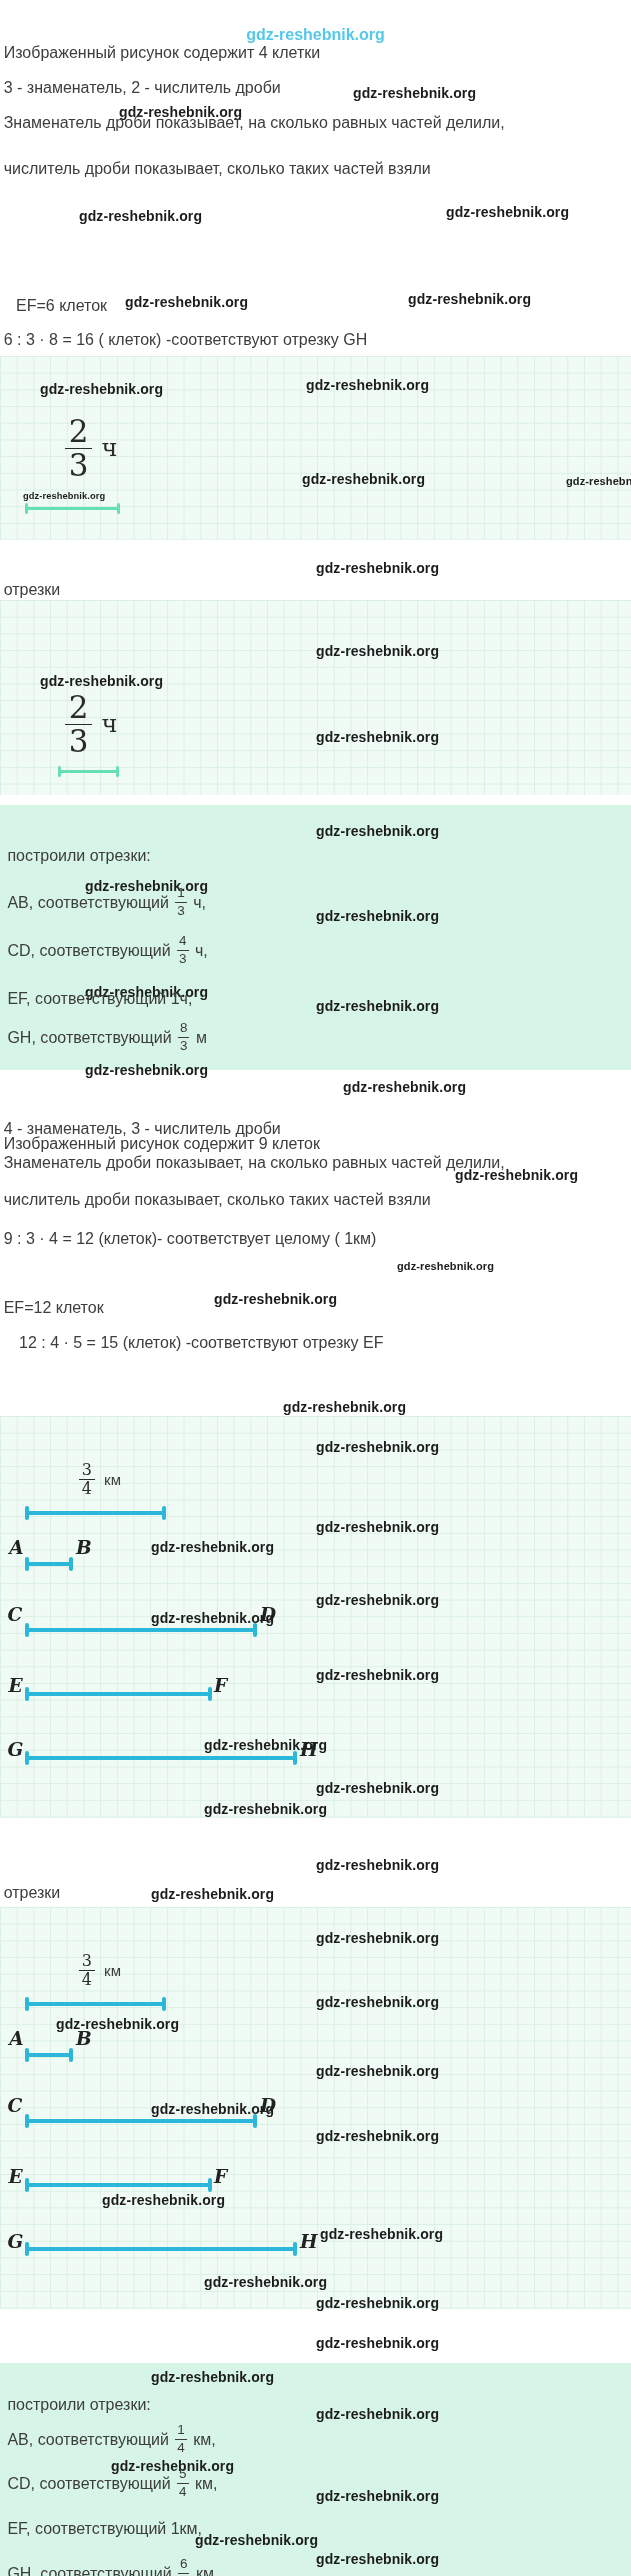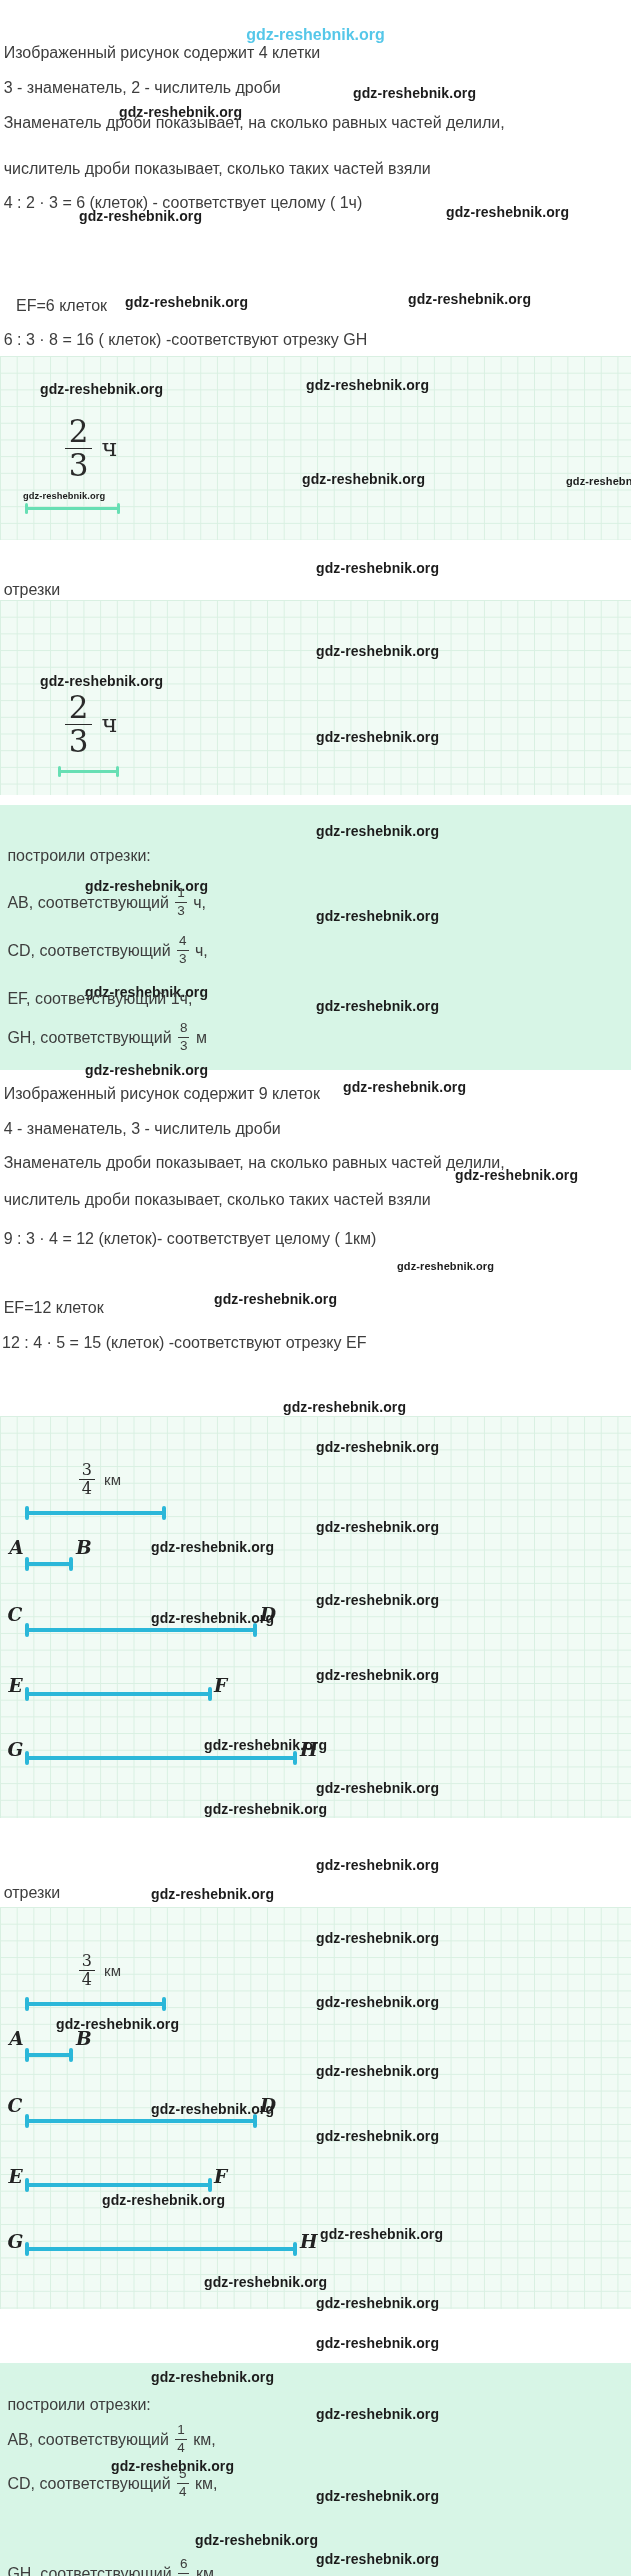--- a/index.html
+++ b/index.html
@@ -50,21 +50,20 @@
   <div class="mint" style="top:2339px;height:237px"></div>
 
   <a class="wm-top" href="#">gdz-reshebnik.org</a>
 
   <div class="t" style="left:3.7px;top:18.6px">Изображенный рисунок содержит 4 клетки</div>
   <div class="t" style="left:3.7px;top:54px">3 - знаменатель, 2 - числитель дроби</div>
   <span class="wm" style="left:353px;top:61px">gdz-reshebnik.org</span>
   <span class="wm" style="left:119px;top:80px">gdz-reshebnik.org</span>
   <div class="t" style="left:3.7px;top:89px">Знаменатель дроби показывает, на сколько равных частей делили,</div>
   <div class="t" style="left:3.7px;top:135px">числитель дроби показывает, сколько таких частей взяли</div>
-  <div class="t" style="left:3.7px;top:169px">4 : 2 · 3 = 6 (клеток) - соответствует целому ( 1ч)</div>
   <span class="wm" style="left:79px;top:184px">gdz-reshebnik.org</span>
   <span class="wm" style="left:446px;top:180px">gdz-reshebnik.org</span>
   <div class="t" style="left:16px;top:272px">EF=6 клеток</div>
   <span class="wm" style="left:125px;top:270px">gdz-reshebnik.org</span>
   <span class="wm" style="left:408px;top:267px">gdz-reshebnik.org</span>
   <div class="t" style="left:3.7px;top:306px">6 : 3 · 8 = 16 ( клеток) -соответствуют отрезку GH</div>
 
   <span class="wm" style="left:40px;top:357px">gdz-reshebnik.org</span>
   <span class="wm" style="left:306px;top:353px">gdz-reshebnik.org</span>
   <div class="bigfrac" style="left:65px;top:391px">
@@ -124,31 +123,31 @@
   <div class="builtline" style="left:7.4px;top:995px">
     <span>GH, соответствующий</span>
     <span class="frac">
       <span class="fr-num">8</span>
       <span class="fr-den">3</span>
     </span>
     <span>м</span>
   </div>
   <span class="wm" style="left:85px;top:1038px">gdz-reshebnik.org</span>
 
-  <div class="t" style="left:3.7px;top:1060px">Изображенный рисунок содержит 9 клеток</div>
+  <div class="t" style="left:3.7px;top:1110px">Изображенный рисунок содержит 9 клеток</div>
   <span class="wm" style="left:343px;top:1055px">gdz-reshebnik.org</span>
   <div class="t" style="left:3.7px;top:1095px">4 - знаменатель, 3 - числитель дроби</div>
   <div class="t" style="left:3.7px;top:1129px">Знаменатель дроби показывает, на сколько равных частей делили,</div>
   <span class="wm" style="left:455px;top:1143px">gdz-reshebnik.org</span>
   <div class="t" style="left:3.7px;top:1166px">числитель дроби показывает, сколько таких частей взяли</div>
   <div class="t" style="left:3.7px;top:1205px">9 : 3 · 4 = 12 (клеток)- соответствует целому ( 1км)</div>
   <span class="wm wm-sm" style="left:397px;top:1236px">gdz-reshebnik.org</span>
   <div class="t" style="left:3.7px;top:1274px">EF=12 клеток</div>
   <span class="wm" style="left:214px;top:1267px">gdz-reshebnik.org</span>
-  <div class="t" style="left:2px;top:1309px">12 : 4 · 5 = 15 (клеток) -соответствуют отрезку EF</div>
+  <div class="t" style="left:19px;top:1309px">12 : 4 · 5 = 15 (клеток) -соответствуют отрезку EF</div>
   <span class="wm" style="left:283px;top:1375px">gdz-reshebnik.org</span>
 
   <span class="wm" style="left:316px;top:1415px">gdz-reshebnik.org</span>
   <div class="bigfrac smfrac" style="left:79px;top:1437px">
     <span class="bf-stack">
       <span class="bf-num">3</span>
       <span class="bf-den">4</span>
     </span>
     <span class="bf-unit">км</span>
   </div>
@@ -225,20 +224,25 @@
   <span class="wm" style="left:111px;top:2434px">gdz-reshebnik.org</span>
   <div class="builtline" style="left:7.4px;top:2441px">
     <span>CD, соответствующий</span>
     <span class="frac">
       <span class="fr-num">5</span>
       <span class="fr-den">4</span>
     </span>
     <span>км,</span>
   </div>
   <span class="wm" style="left:316px;top:2464px">gdz-reshebnik.org</span>
+  <div class="builtline" style="left:7.4px;top:2486px">
+    <span>EF, соответствующий 1км,</span>
+
+    <span></span>
+  </div>
   <span class="wm" style="left:195px;top:2508px">gdz-reshebnik.org</span>
   <span class="wm" style="left:316px;top:2527px">gdz-reshebnik.org</span>
   <div class="builtline" style="left:7.4px;top:2531px">
     <span>GH, соответствующий</span>
     <span class="frac">
       <span class="fr-num">6</span>
       <span class="fr-den">4</span>
     </span>
     <span>км</span>
   </div>

